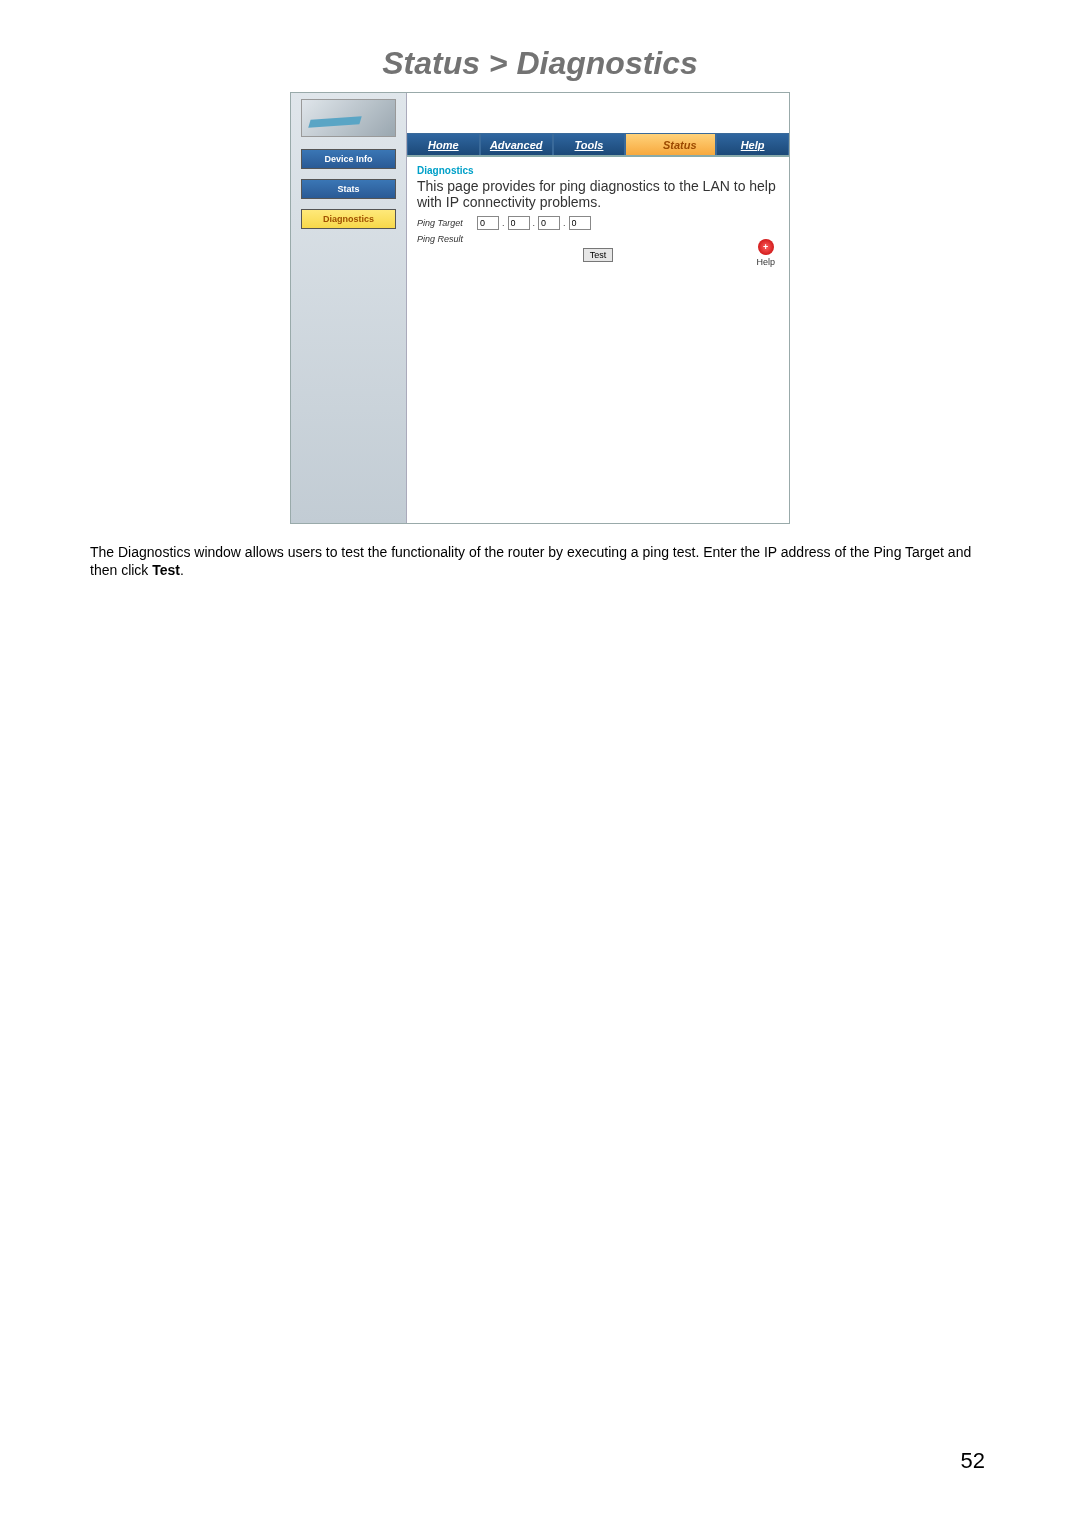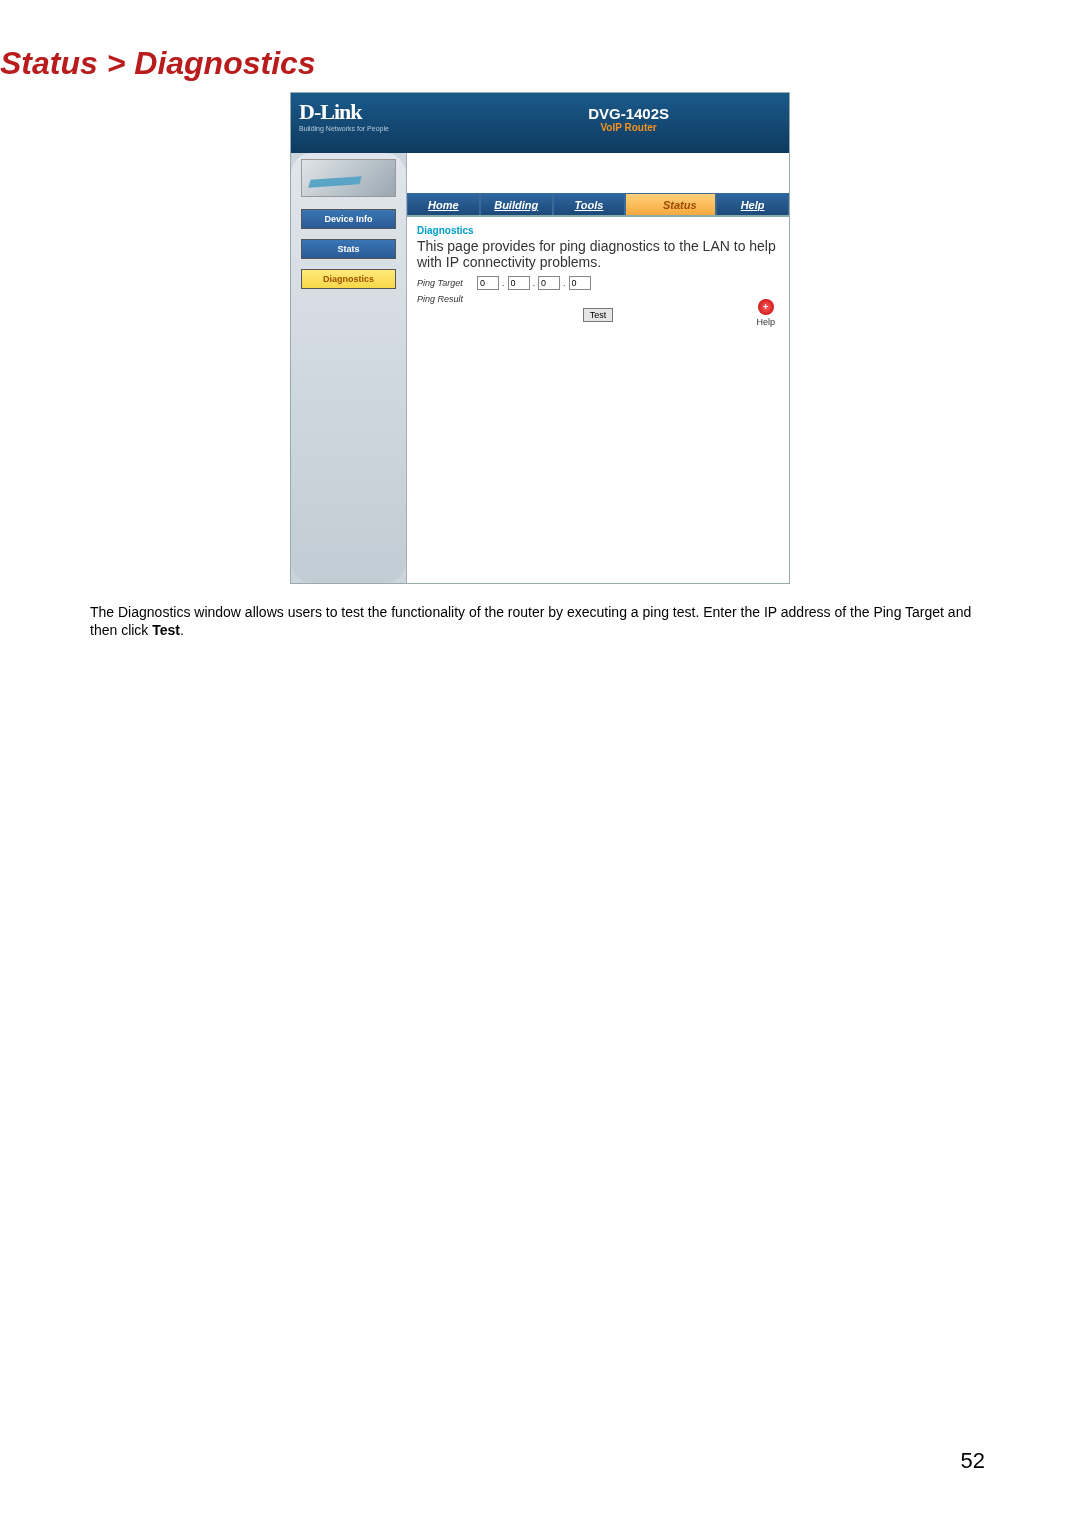--- a/index.html
+++ b/index.html
@@ -6,25 +6,25 @@
   body {
     margin: 0;
     padding: 0;
     background: #fff;
     font-family: Arial, Helvetica, sans-serif;
     width: 1080px;
     height: 1529px;
     position: relative;
   }
   .page-title {
-    text-align: left;
+    text-align: center;
     font-size: 32px;
     font-weight: bold;
     font-style: italic;
-    color: #b91c1c;
+    color: #737373;
     margin-top: 45px;
     margin-bottom: 10px;
   }
   .router-ui {
     width: 500px;
     margin: 0 auto;
     border: 1px solid #9aa;
     background: #ccd5db;
     font-size: 9px;
   }
@@ -67,21 +67,20 @@
     color: #f7931e;
   }
   .body-wrap {
     display: flex;
     background: #ccd5db;
   }
   .sidebar {
     width: 115px;
     padding: 6px;
     background: linear-gradient(180deg, #e0e6eb, #c2ccd4);
-    border-radius: 21px;
   }
   .device-img {
     width: 95px;
     height: 38px;
     background: linear-gradient(135deg, #dfe5ea, #9aa7b0);
     border: 1px solid #999;
     margin: 0 auto 12px auto;
     position: relative;
   }
   .device-img::after{
@@ -225,43 +224,33 @@
     right: 95px;
     font-size: 22px;
   }
 </style>
 </head>
 <body>
 
 <div class="page-title">Status &gt; Diagnostics</div>
 
 <div class="router-ui">
-  <div class="top-bar">
-    <div class="logo-area">
-      <div class="logo-text">D-Link</div>
-      <div class="logo-tag">Building Networks for People</div>
-    </div>
-    <div class="model">
-      <div class="model-name">DVG-1402S</div>
-      <div class="model-sub">VoIP Router</div>
-    </div>
-  </div>
 
   <div class="body-wrap">
     <div class="sidebar">
       <div class="device-img"></div>
       <div class="side-btn blue-btn">Device Info</div>
       <div class="side-btn blue-btn">Stats</div>
       <div class="side-btn yellow-btn">Diagnostics</div>
     </div>
 
     <div class="main">
       <div class="tab-row">
         <div class="tab">Home</div>
-        <div class="tab">Building</div>
+        <div class="tab">Advanced</div>
         <div class="tab">Tools</div>
         <div class="tab tab-active">Status</div>
         <div class="tab">Help</div>
       </div>
 
       <div class="content">
         <div class="section-title">Diagnostics</div>
         <div class="desc">This page provides for ping diagnostics to the LAN to help with IP connectivity problems.</div>
 
         <div class="form-row">

